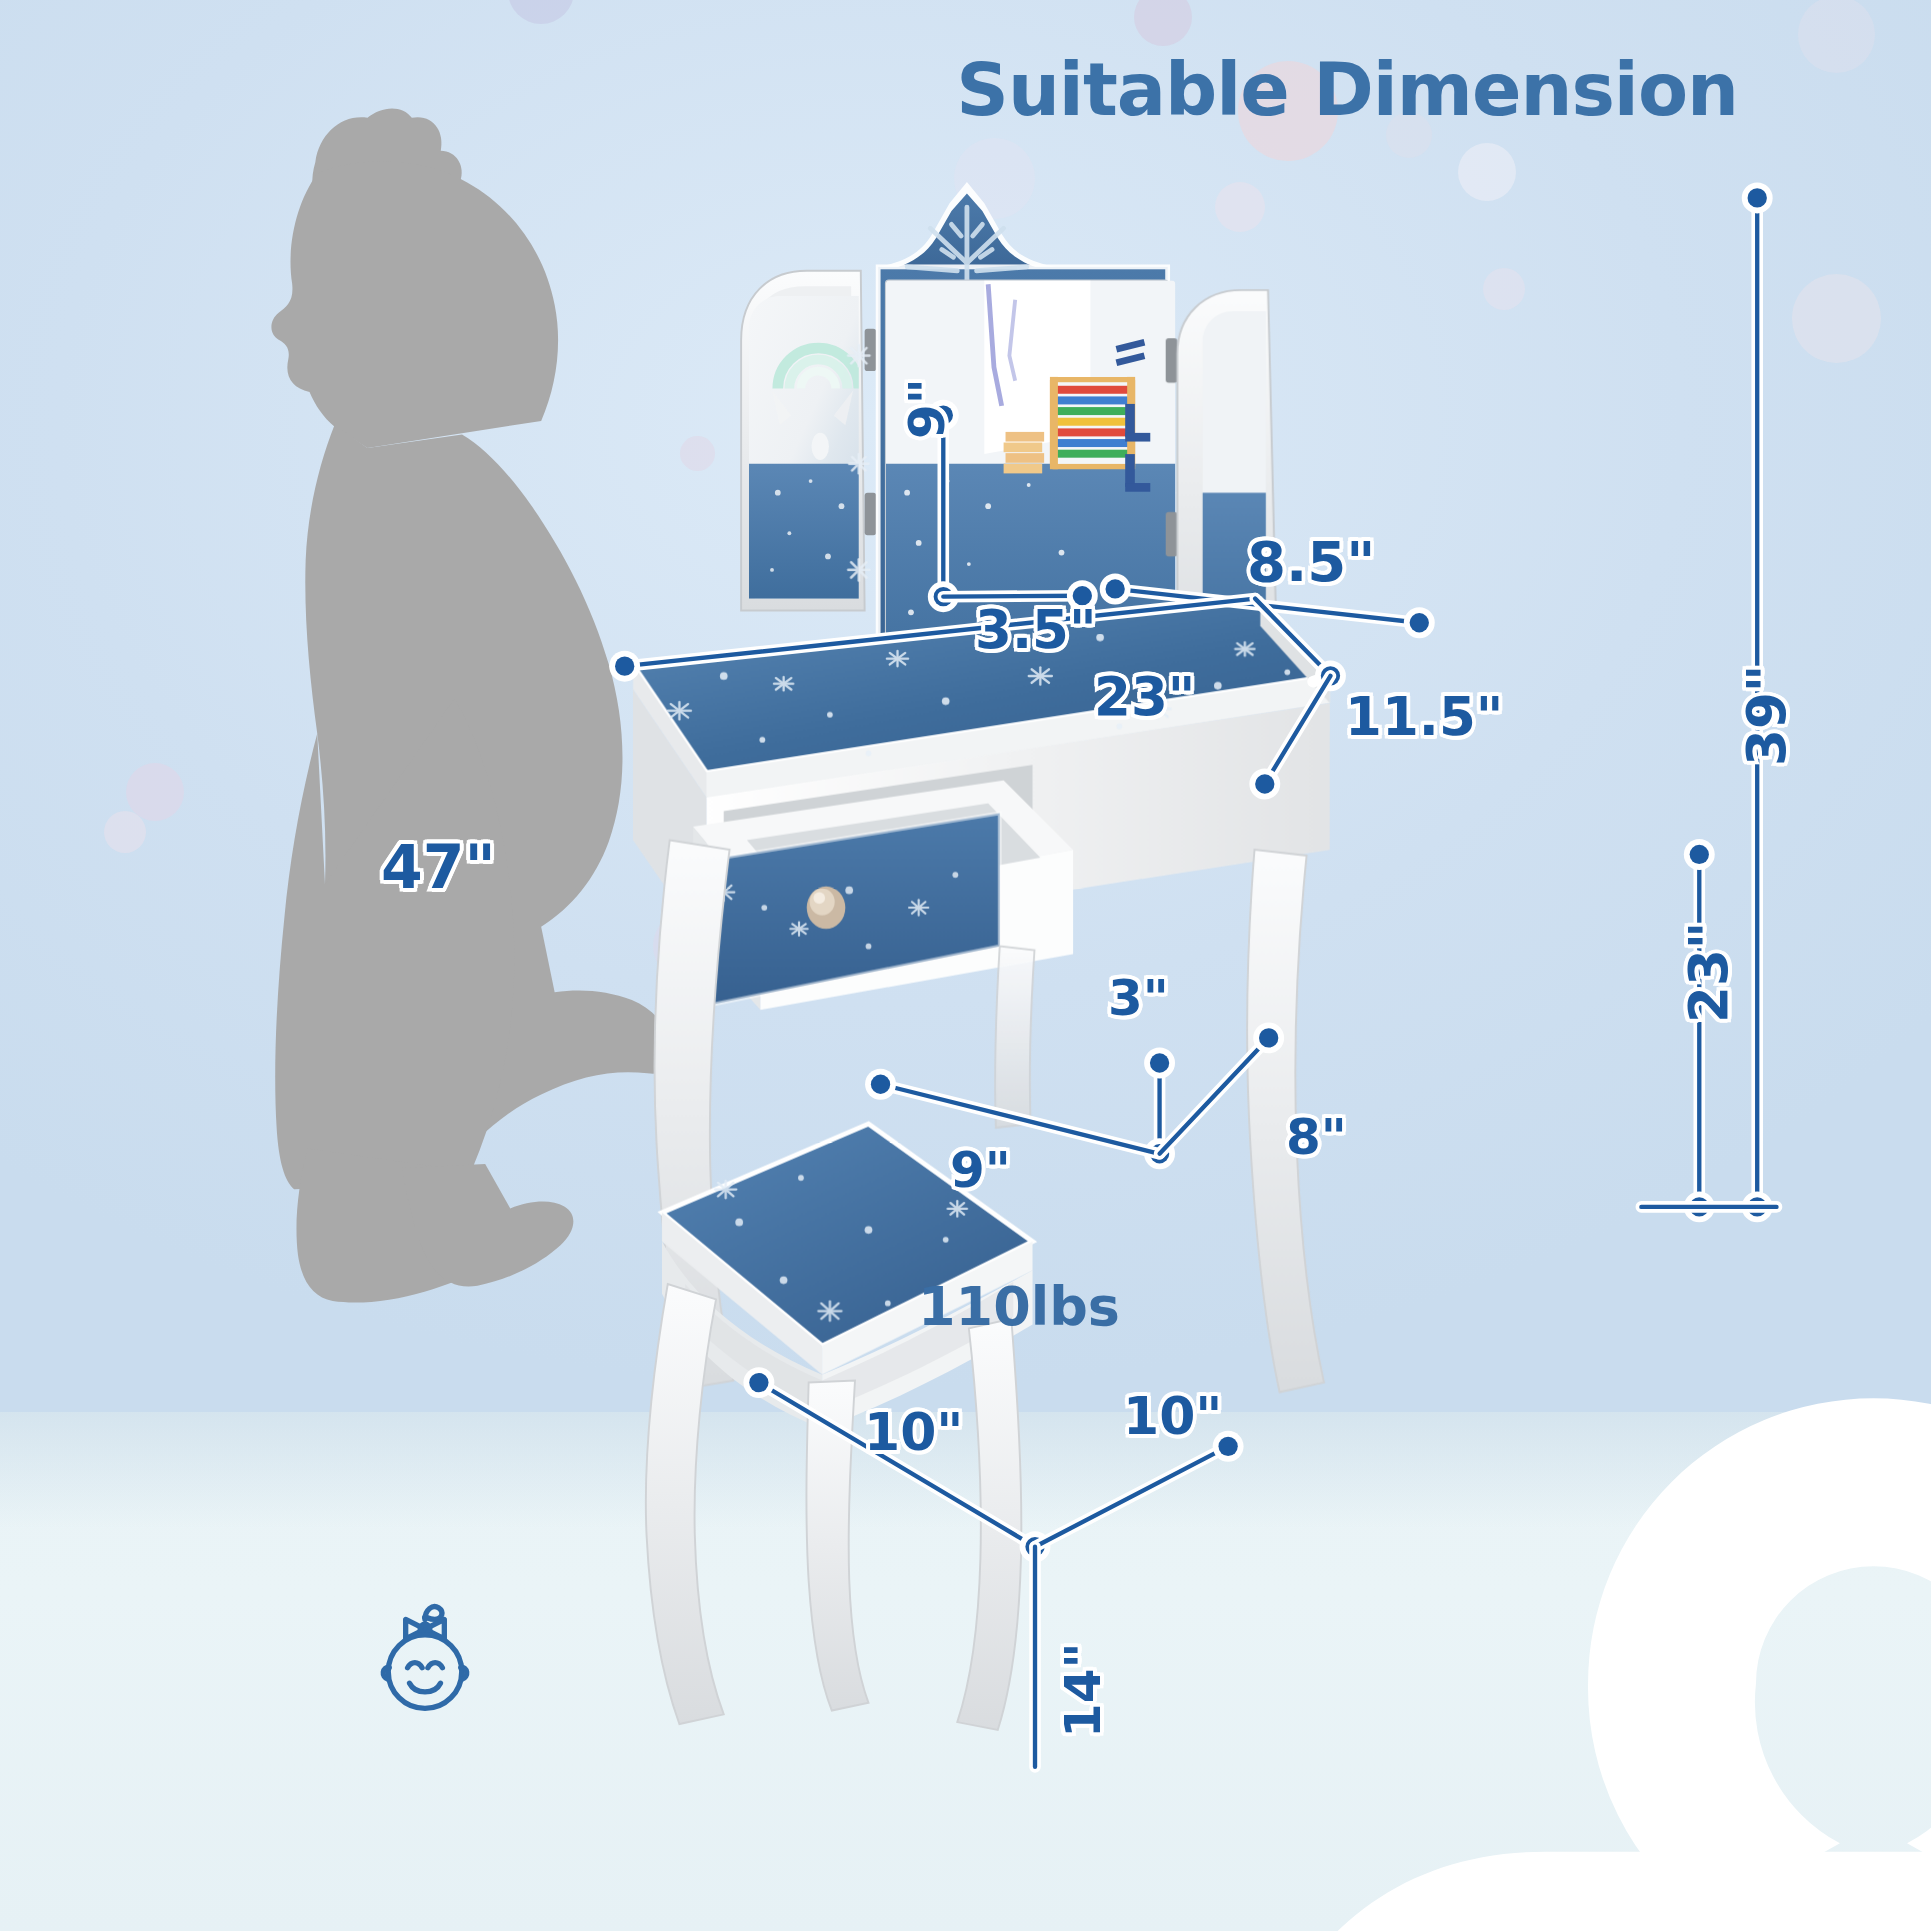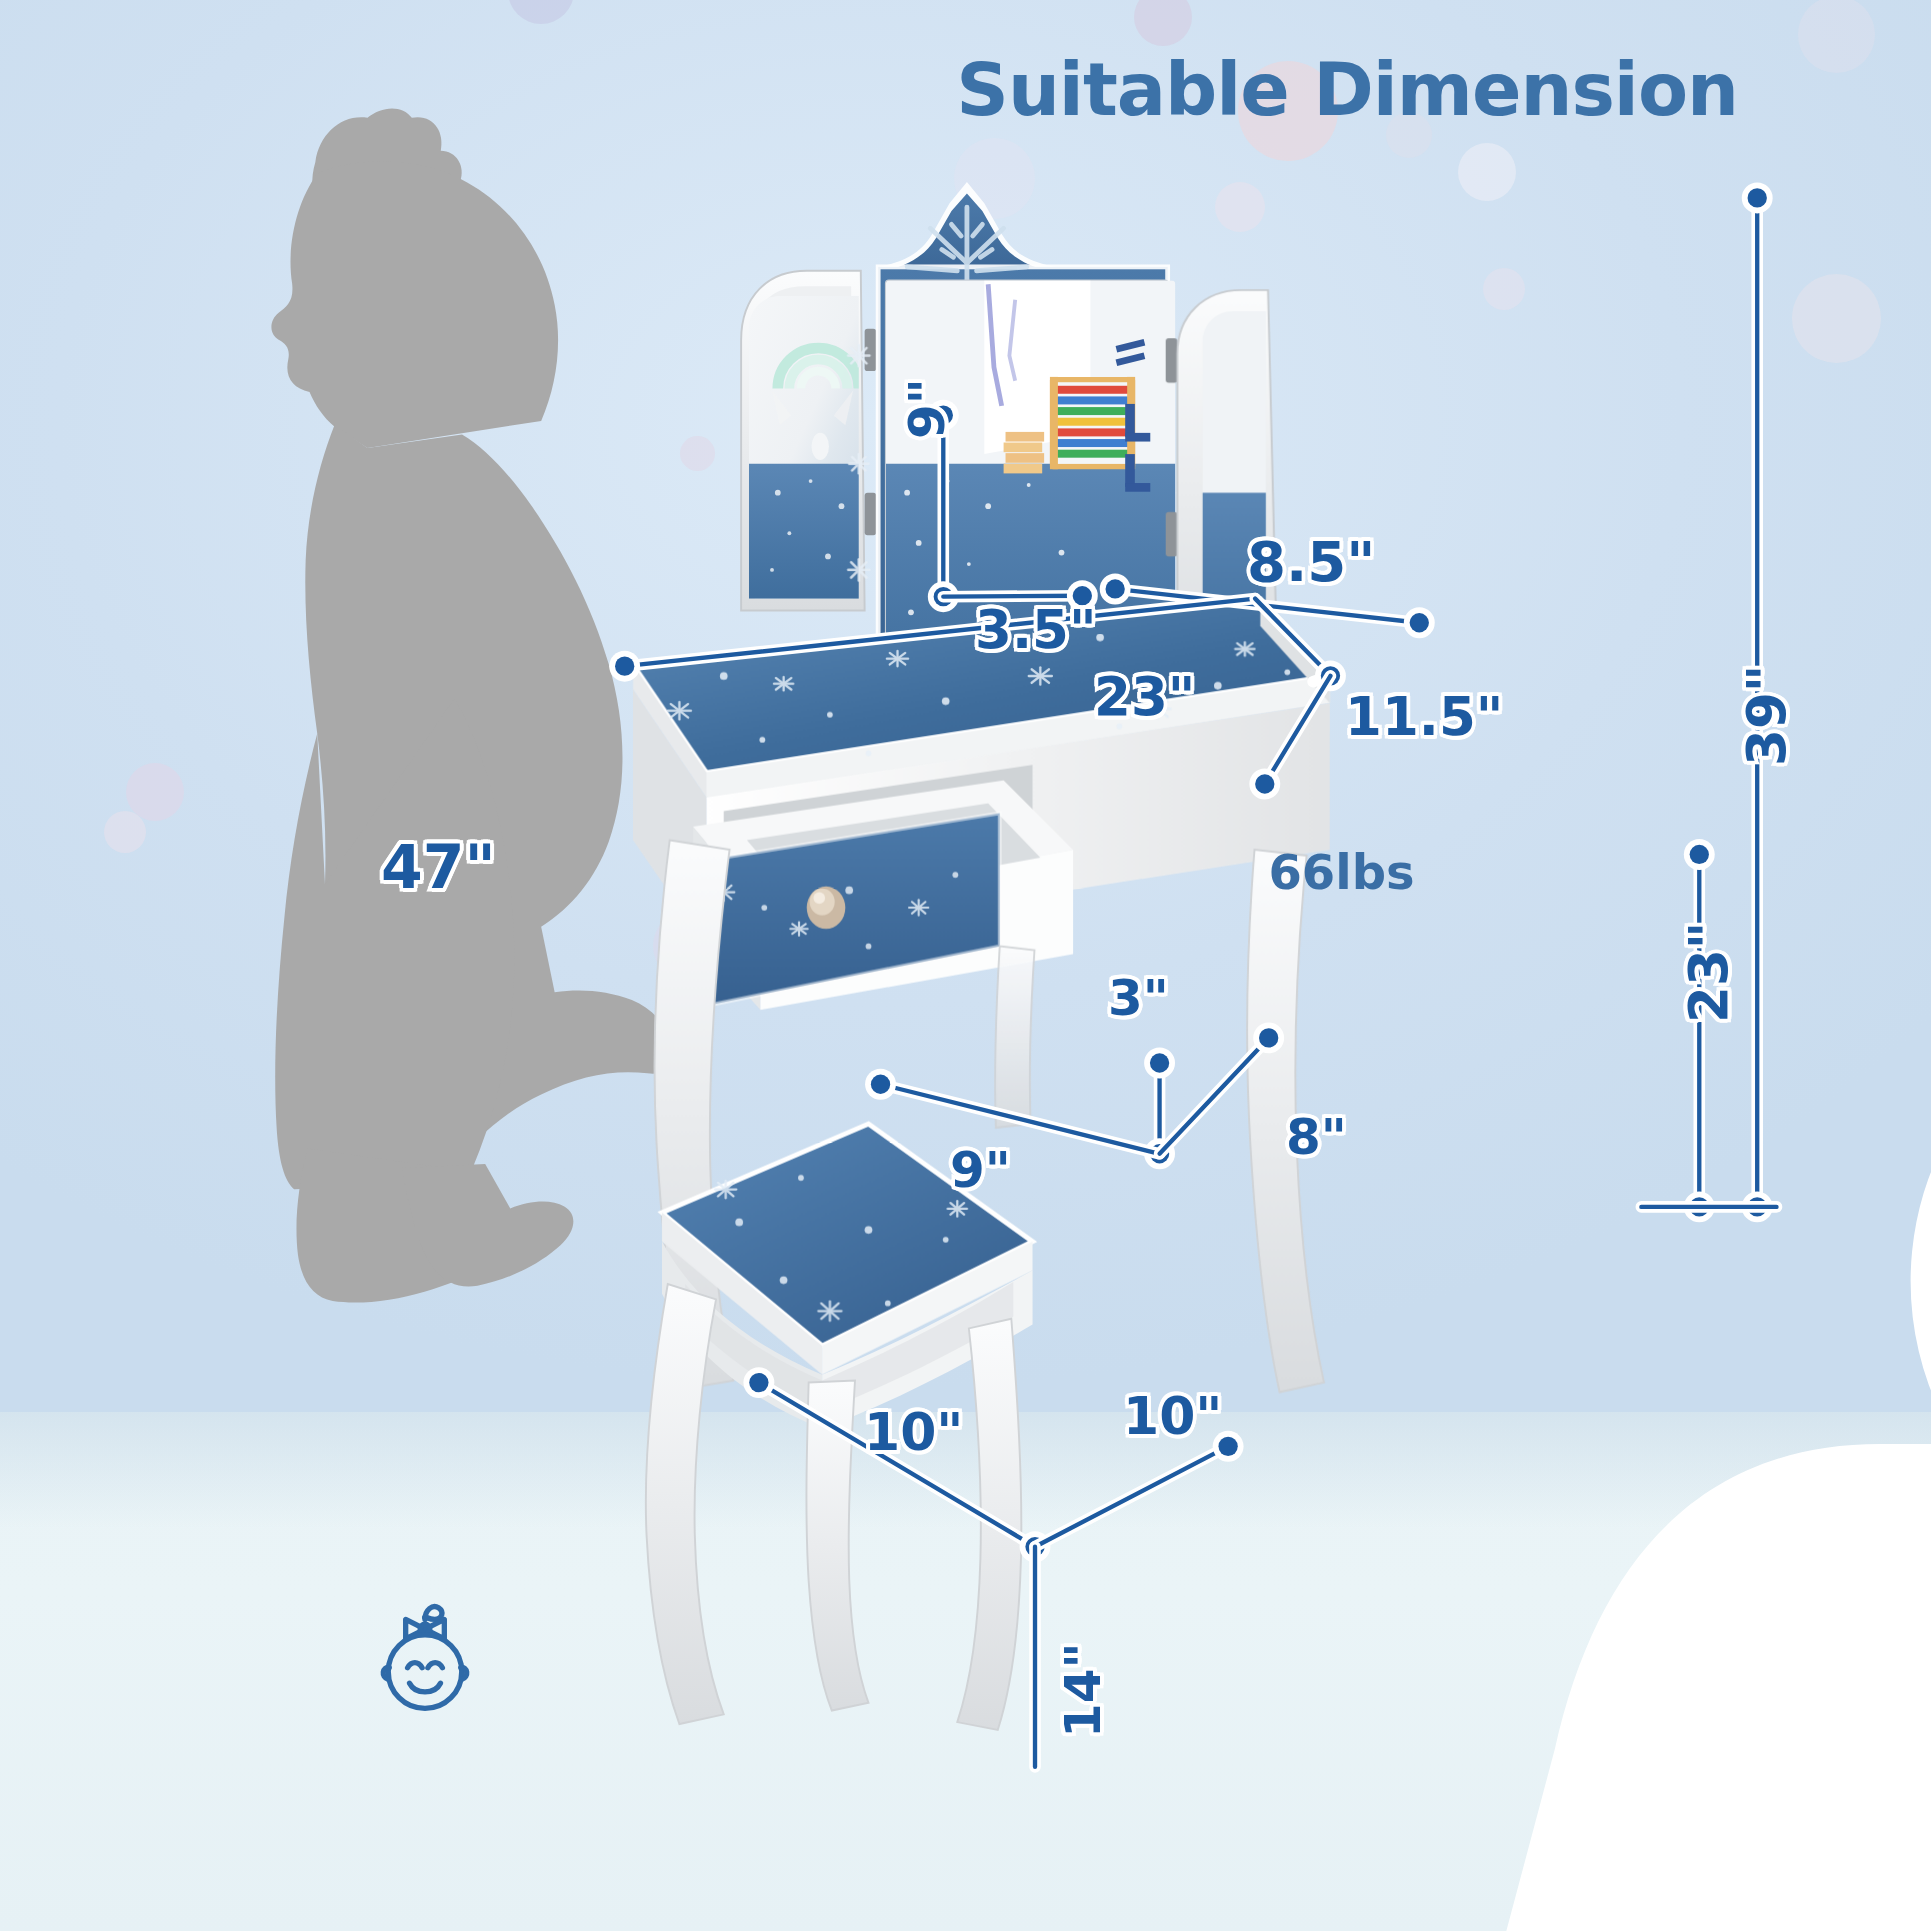--- a/index.html
+++ b/index.html
@@ -728,32 +728,32 @@
   </div>
 
   <div class="dim-label" style="left:1054px; top:1738px; font-size:50px; transform:rotate(-90deg); transform-origin:left top;">
     <span>14"</span>
   </div>
 
   <div class="dim-label" style="left:381px; top:832px; font-size:60px;">
     <span>47"</span>
   </div>
 
-  <div class="weight-badge" style="left:1250px; top:763px; width:183px; height:154px;">
-    <svg viewBox="0 0 190 160" xmlns="http://www.w3.org/2000/svg">
-      <path d="M95,6 a30,30 0 0 1 30,30 a30,30 0 0 1 -12,24 l-14,-8
-               a16,16 0 0 0 8,-16 a12,12 0 0 0 -24,0 a16,16 0 0 0 8,16 l-14,8
-               a30,30 0 0 1 -12,-24 a30,30 0 0 1 30,-30 Z" fill="#ffffff"></path>
-      <path d="M62,52 L128,52 C146,52 156,64 160,82 L176,142
-               C179,152 172,158 162,158 L28,158 C18,158 11,152 14,142
-               L30,82 C34,64 44,52 62,52 Z" fill="#ffffff"></path>
+
+  <div class="weight-badge" style="left:908px; top:1180px; width:222px; height:183px;">
+    <svg viewBox="0 0 230 190" xmlns="http://www.w3.org/2000/svg">
+      <path d="M115,6 a34,34 0 0 1 34,34 a34,34 0 0 1 -14,28 l-16,-9
+               a19,19 0 0 0 10,-19 a14,14 0 0 0 -28,0 a19,19 0 0 0 10,19 l-16,9
+               a34,34 0 0 1 -14,-28 a34,34 0 0 1 34,-34 Z" fill="#ffffff"></path>
+      <path d="M76,60 L154,60 C175,60 187,74 192,95 L211,168
+               C215,180 207,187 195,187 L35,187 C23,187 15,180 19,168
+               L38,95 C43,74 55,60 76,60 Z" fill="#ffffff"></path>
     </svg>
-    <div class="weight-text" style="top:81px; font-size:48px;">66lbs</div>
-  </div>
-
+    <div class="weight-text" style="top:95px; font-size:54px;">110lbs</div>
+  </div>
 </div>
 
 <div id="age-block">
   <svg id="age-icon" viewBox="0 0 120 130" xmlns="http://www.w3.org/2000/svg">
     <g fill="none" stroke="#2f6aa8" stroke-width="5.5" stroke-linecap="round" stroke-linejoin="round">
 
       <path d="M60,22 C60,12 68,6 74,10 C80,14 78,22 70,22 C62,22 58,16 60,22"></path>
 
       <path d="M60,32 L40,22 L40,42 Z"></path>
       <path d="M60,32 L80,22 L80,42 Z"></path>

